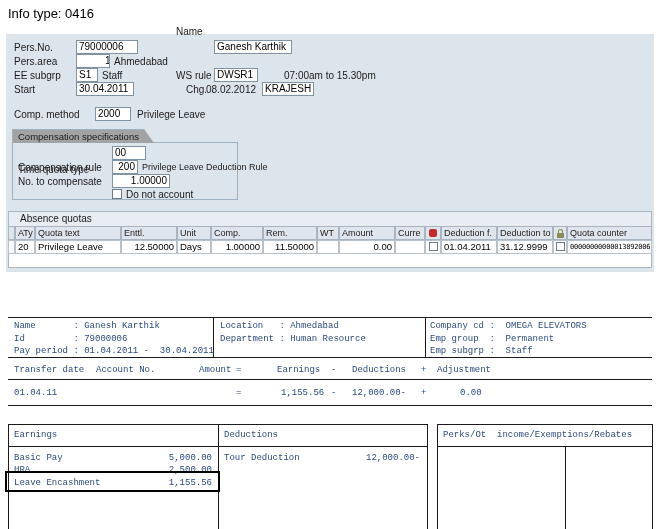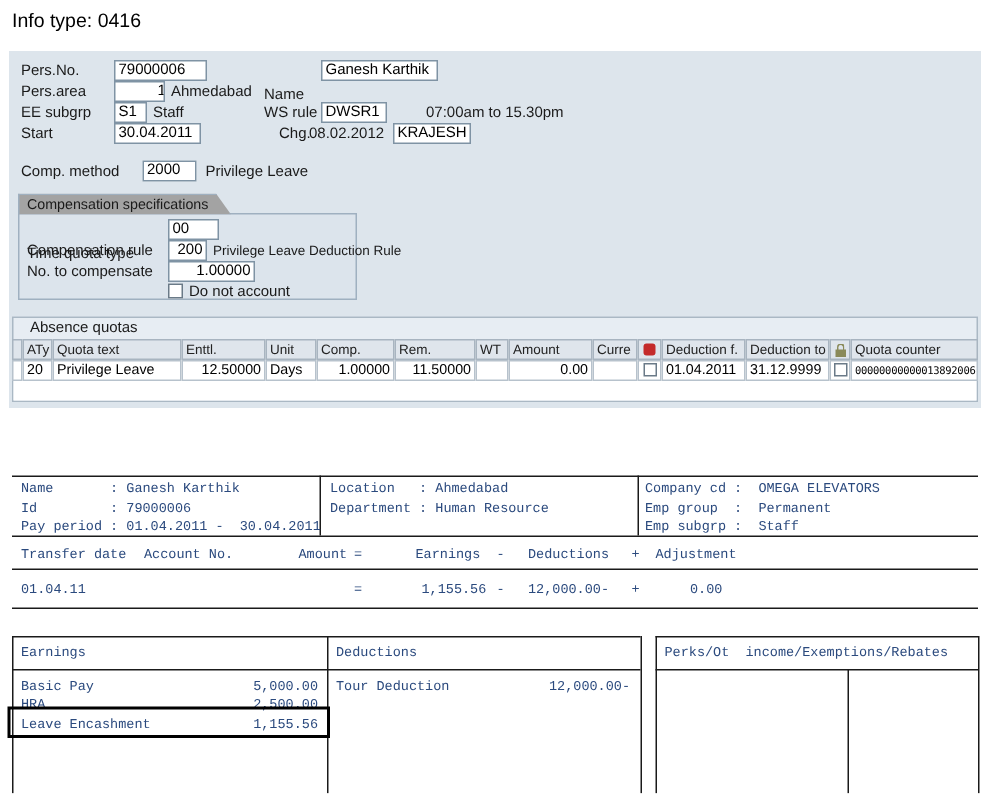--- a/index.html
+++ b/index.html
@@ -38,21 +38,21 @@
 <body>
 
 <div id="app">
 
   <div class="abs title" style="left:8px; top:6px;">Info type: 0416</div>
 
   <div class="abs panel" style="left:6px; top:34px; width:648px; height:238px;"></div>
 
   <div class="abs lbl" style="left:14px; top:42px;">Pers.No.</div>
   <div class="abs fld" style="left:76px; top:40px; width:62px;">79000006</div>
-  <div class="abs lbl" style="left:176px; top:58px;text-align:right;">Name</div>
+  <div class="abs lbl" style="left:176px; top:26px;text-align:right;">Name</div>
   <div class="abs fld" style="left:214px; top:40px; width:78px;">Ganesh Karthik</div>
 
   <div class="abs lbl" style="left:14px; top:56px;">Pers.area</div>
   <div class="abs fld" style="left:76px; top:54px; width:34px;padding-left:28px;">1000</div>
   <div class="abs txt" style="left:114px; top:56px;">Ahmedabad</div>
 
   <div class="abs lbl" style="left:14px; top:70px;">EE subgrp</div>
   <div class="abs fld" style="left:76px; top:68px; width:22px;">S1</div>
   <div class="abs txt" style="left:102px; top:70px;">Staff</div>
   <div class="abs lbl" style="left:176px; top:70px;">WS rule</div>

